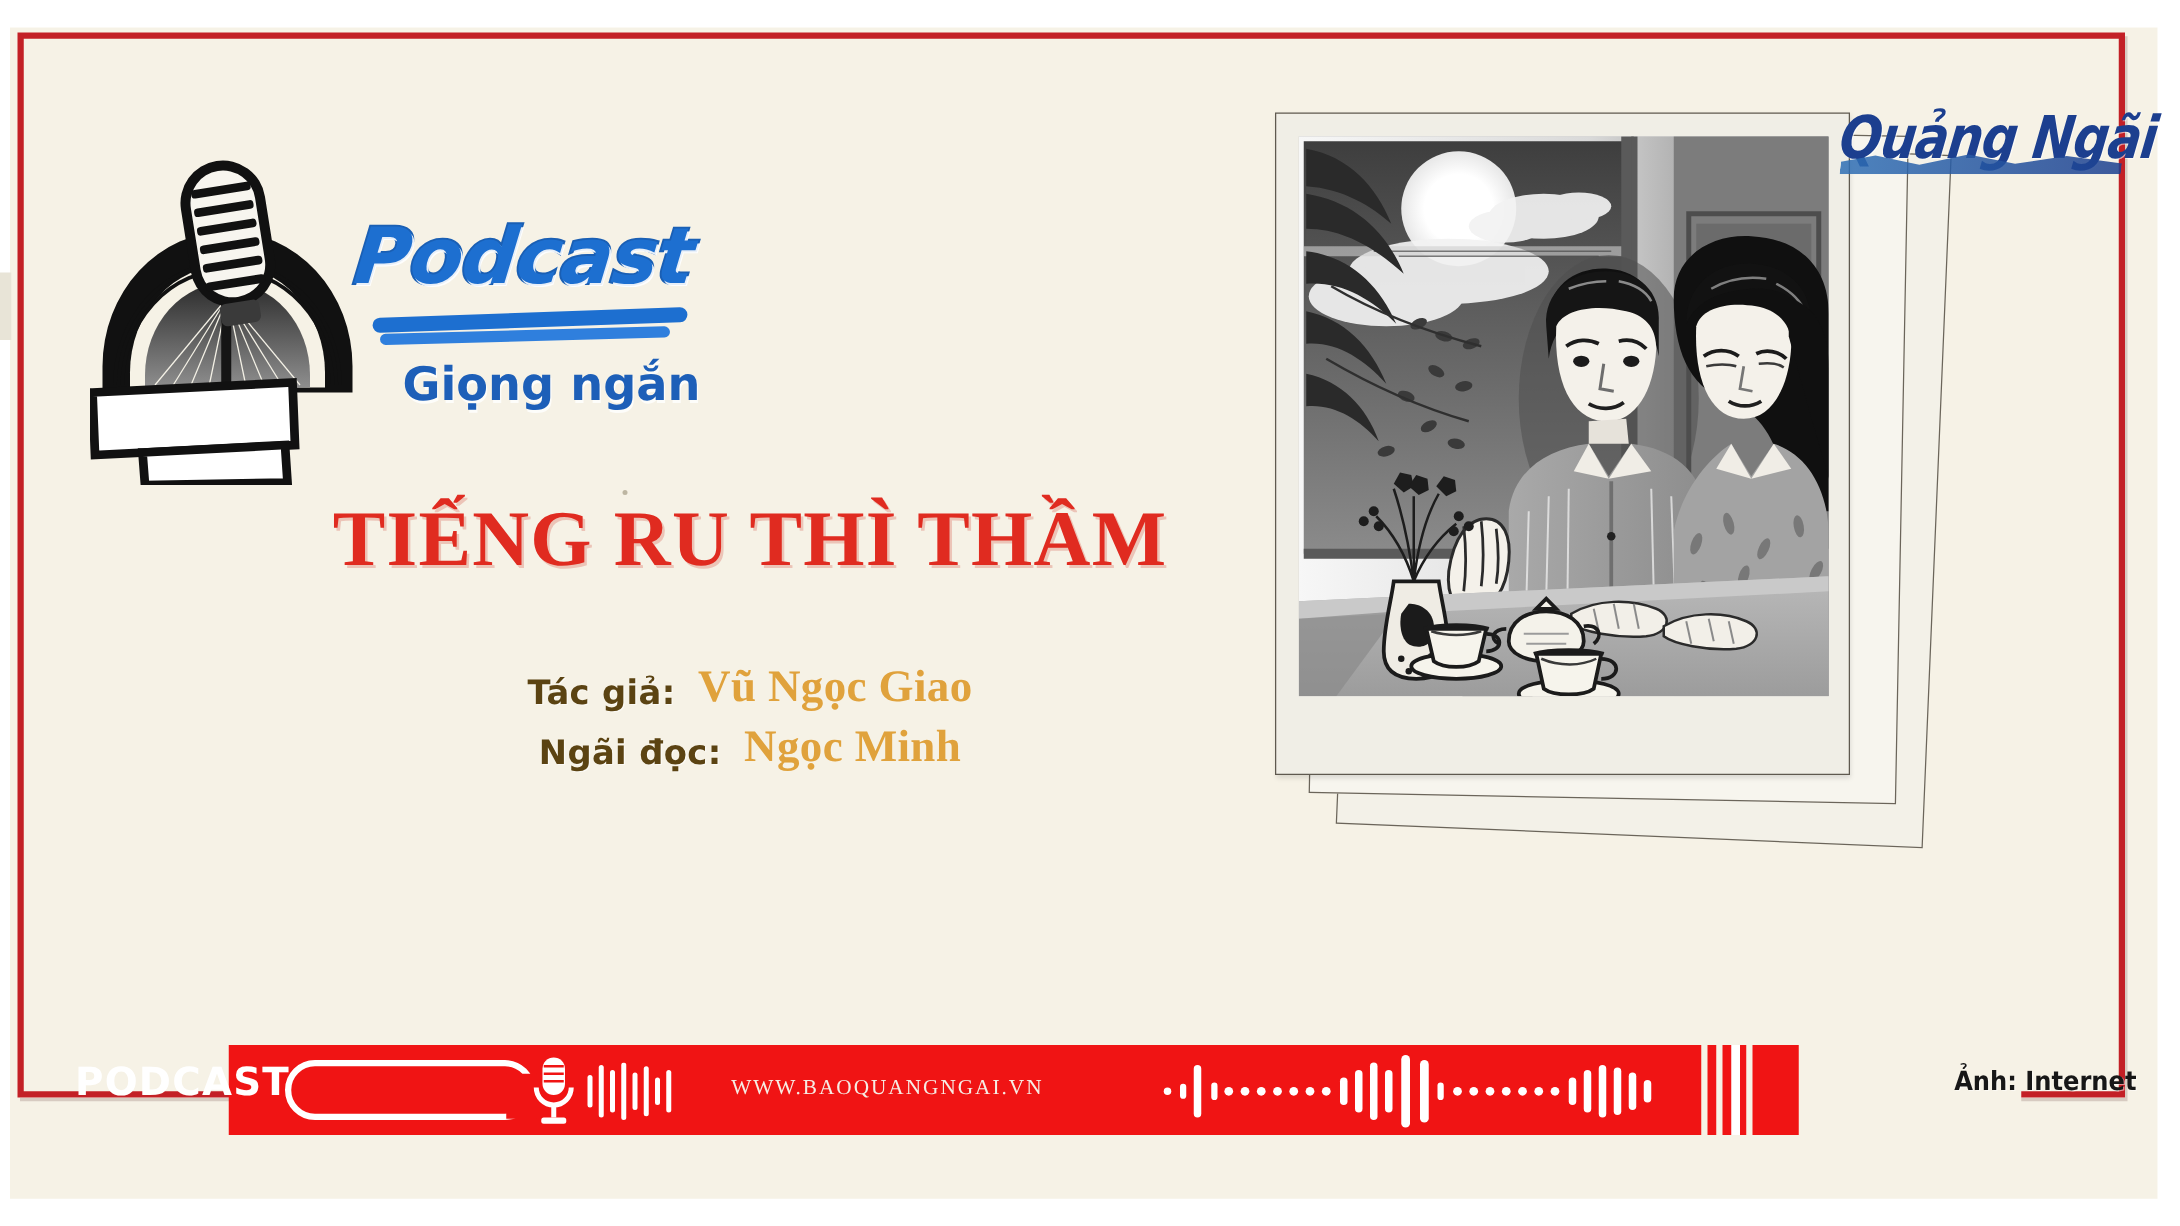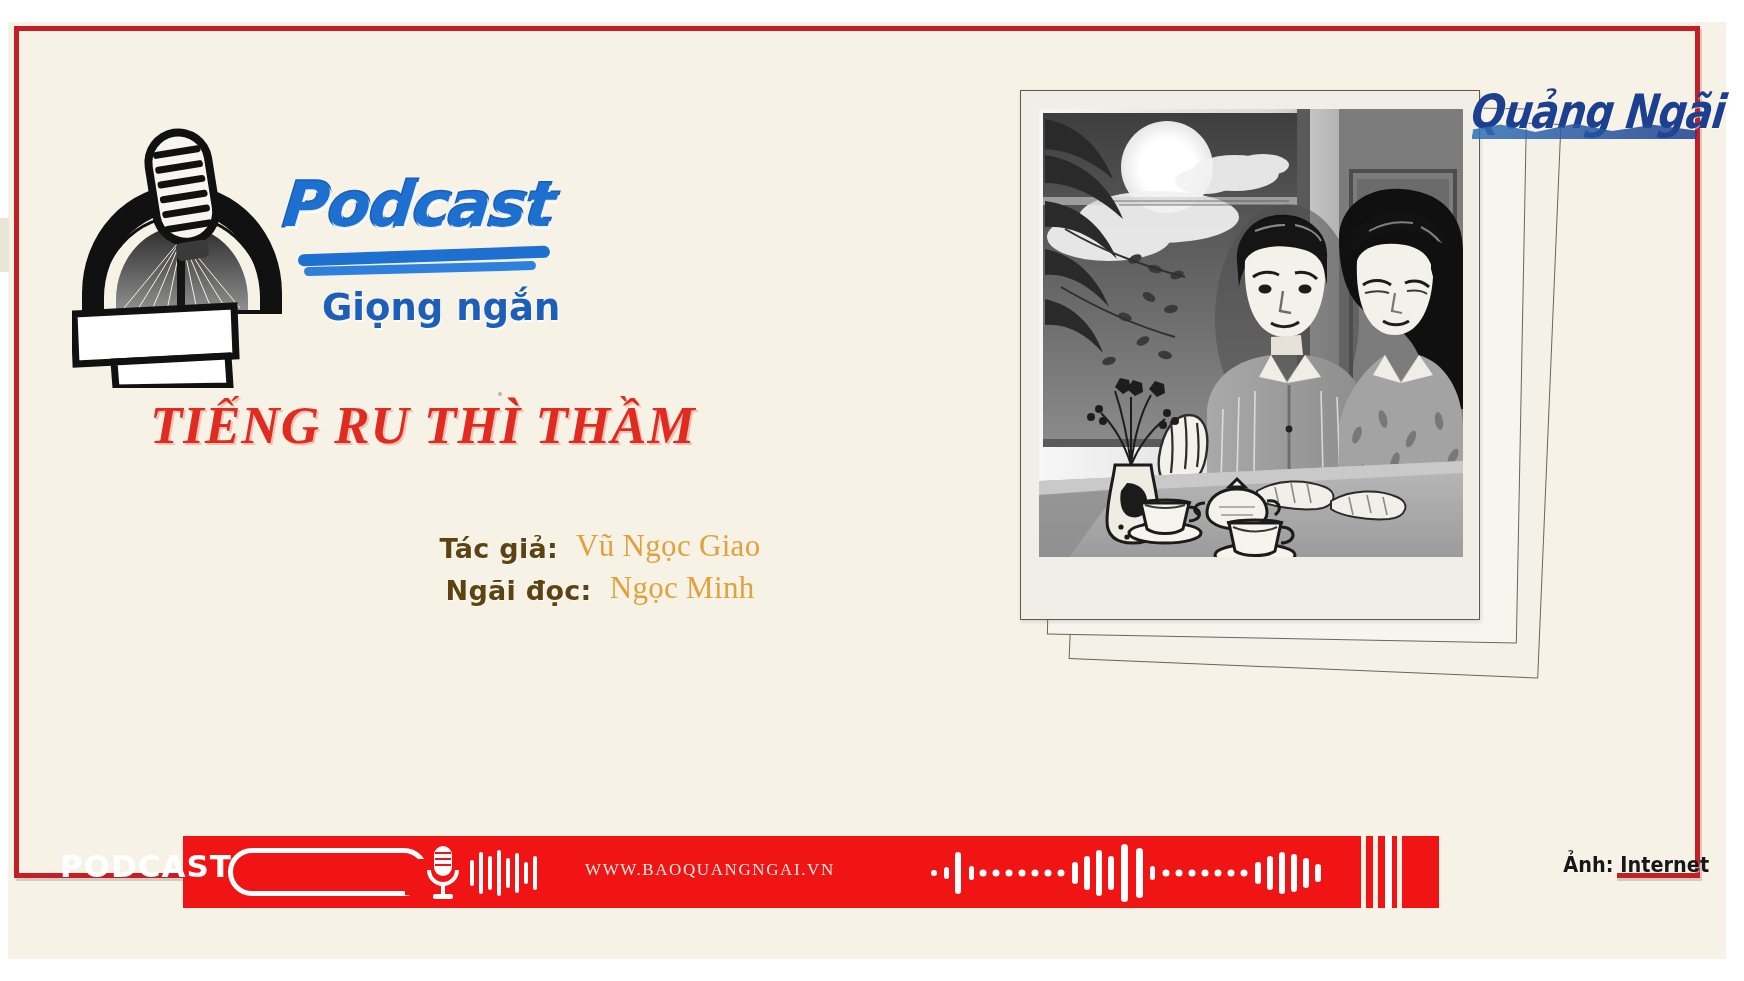--- a/index.html
+++ b/index.html
@@ -75,46 +75,46 @@
     position: absolute; left: 38px; top: 118px;
     font-family: "DejaVu Sans", sans-serif;
     font-weight: bold; font-size: 37px; color: #1d5fb8;
     letter-spacing: 0px;
     text-shadow: 1px 2px 0 rgba(255,255,255,.8);
   }
 
   
   .title {
     position: absolute; left: 150px; top: 395px; width: 900px;
+    text-align: center;
     font-family: "Liberation Serif", serif;
     font-weight: bold;
-    font-size: 53px;
+    font-size: 63px;
     letter-spacing: 1px;
     color: #e02b20;
     text-shadow: 2px 2px 0 rgba(200,30,20,.22);
-    font-style: italic;
   }
 
   
   .credits {
     position: absolute; left: 150px; top: 528px; width: 900px;
     font-family: "DejaVu Sans", sans-serif;
   }
   .cred-row {
     display: flex; justify-content: center; align-items: flex-end;
     margin-bottom: 6px;
   }
   .cred-label {
     font-weight: bold; font-size: 27px; color: #5b4312;
     text-shadow: 1px 1px 0 rgba(255,255,255,.6);
     letter-spacing: .3px;
   }
   .cred-value {
     font-family: "Liberation Serif", serif;
-    font-weight: normal; font-size: 31px; color: #e0a23c;
+    font-weight: bold; font-size: 36px; color: #e0a23c;
     margin-left: 18px; letter-spacing: .3px;
   }
 
   
   .polastack { position: absolute; left: 1020px; top: 90px; width: 560px; height: 580px; }
 
   .pola-back2 {
     position: absolute; left: 60px; top: 24px;
     width: 470px; height: 555px;
     background: #f3f1e8;

